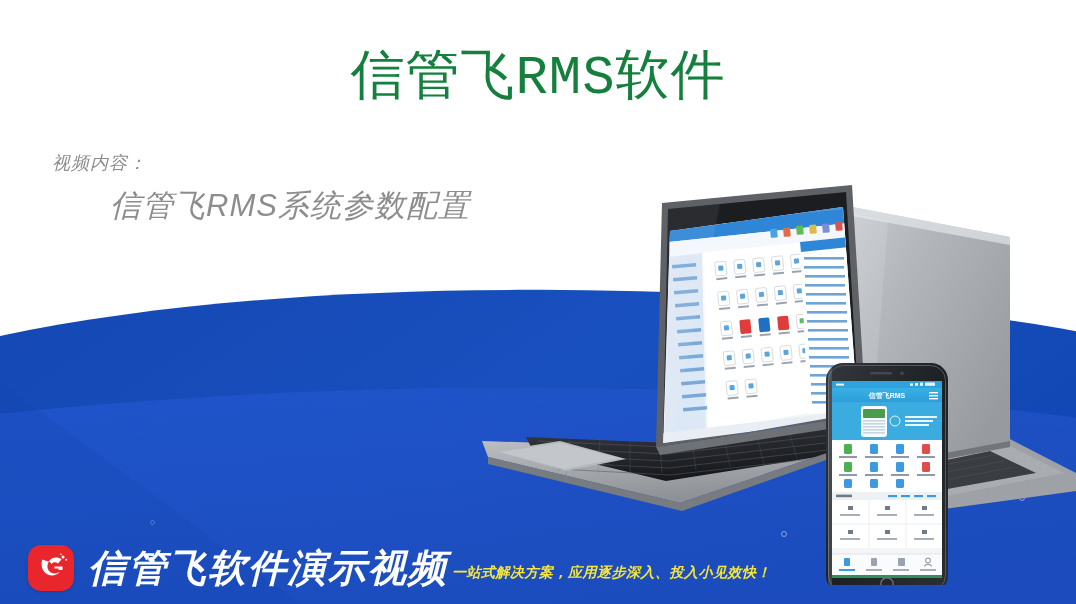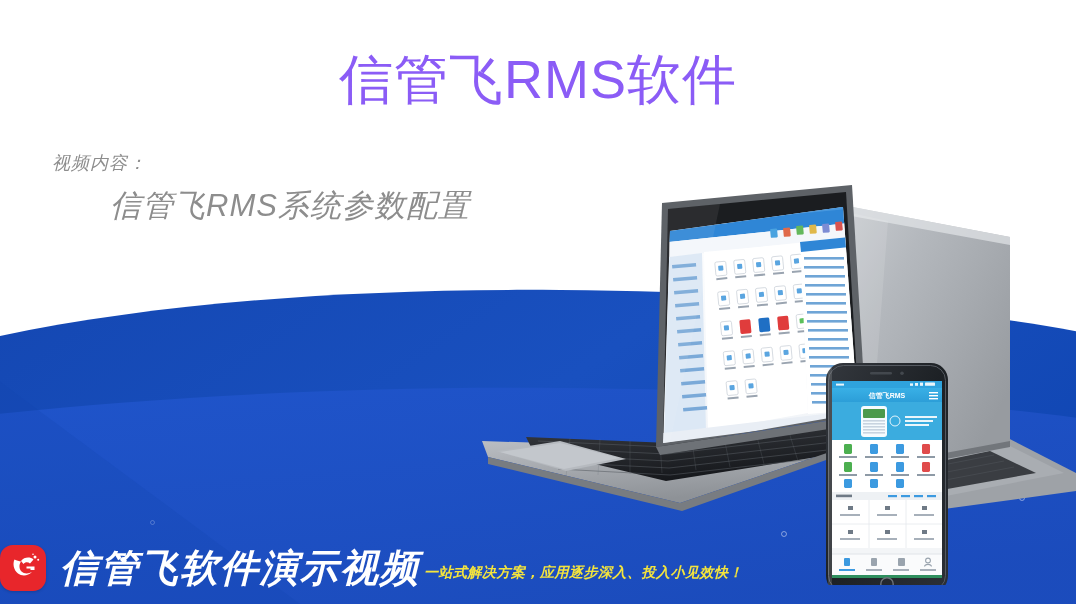--- a/index.html
+++ b/index.html
@@ -12,24 +12,24 @@
   #stage { position:absolute; inset:0; width:1076px; height:604px; overflow:hidden; background:#fff; }
 
   
   .bg-layer { position:absolute; inset:0; overflow:hidden; }
   .bg-layer svg { position:absolute; left:0; top:0; }
 
   
   .title {
     position:absolute; left:0; right:0; top:48px;
     text-align:center;
-    font-family:Liberation Sans, sans-serif;
+    font-family:Liberation Mono, monospace;
     font-size:54px;
     line-height:1.15;
-    color:#8b5cf6;
+    color:#15803d;
     letter-spacing:1px;
     white-space:nowrap;
   }
 
   
   .subtitle-block {
     position:absolute; left:52px; top:152px;
     color:#8d8d8d;
     font-family:"Liberation Sans", sans-serif;
     font-style:italic;
@@ -39,20 +39,21 @@
   .subtitle-line2 { font-size:31px; line-height:1.25; letter-spacing:1px; margin-top:12px; margin-left:58px; }
 
   
   .devices { position:absolute; left:470px; top:185px; width:606px; height:390px; }
   .devices svg { position:absolute; left:0; top:0; }
 
   
   .banner {
     position:absolute; left:0; bottom:0; width:1076px; height:72px;
     display:flex; align-items:center;
+    padding-left:28px;
     z-index:40;
   }
   .logo-mark {
     width:46px; height:46px; border-radius:13px;
     background:#e8262b;
     position:relative; flex:0 0 auto;
     box-shadow:0 1px 3px rgba(0,0,0,.18);
   }
   .logo-mark svg { position:absolute; left:0; top:0; }
   .brand-text {

